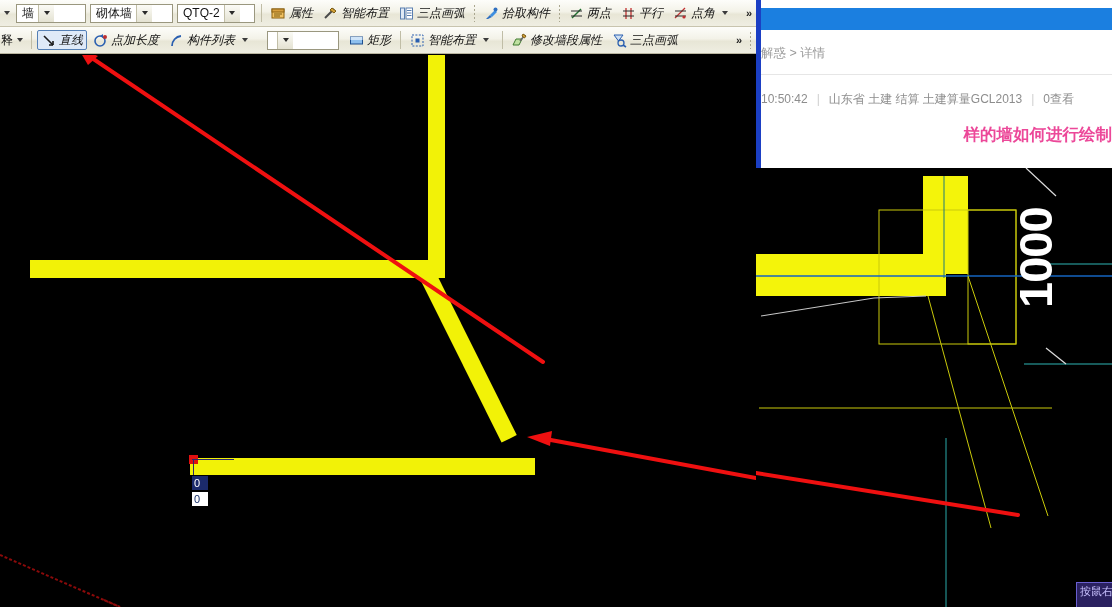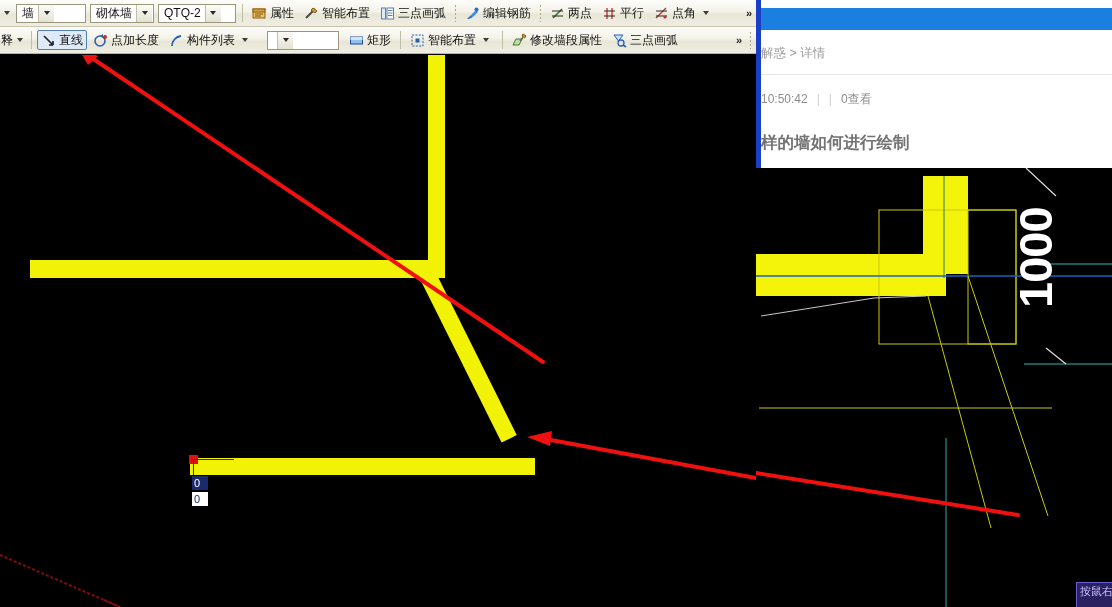--- a/index.html
+++ b/index.html
@@ -30,21 +30,21 @@
   .tb-combo .cb-text{padding:0 4px 0 5px;overflow:hidden;}
   .tb-combo .cb-arrow{
     width:15px;height:17px;flex:0 0 15px;
     background:linear-gradient(to bottom,#fbfbf6,#e4e2d2);
     border-left:1px solid #c2bfa8;
     display:flex;align-items:center;justify-content:center;
   }
   .caret{width:0;height:0;border-left:3px solid transparent;border-right:3px solid transparent;border-top:4px solid #2a2a2a;}
   .caret-sm{width:0;height:0;border-left:3px solid transparent;border-right:3px solid transparent;border-top:4px solid #3b3b3b;margin:0 4px;}
 
-  .tb-item{display:flex;align-items:center;height:22px;padding:0 4px;margin:16px 1px;gap:3px;cursor:default;}
+  .tb-item{display:flex;align-items:center;height:22px;padding:0 4px;margin:16px 1px;gap:3px;cursor:default;font-style:italic;}
   .tb-item.active{
     background:#dfeaf8;border:1px solid #5580b5;border-radius:2px;
     padding:0 3px;height:20px;box-sizing:border-box;
   }
   .tb-sep{width:1px;height:18px;background:#c0bda6;margin:0 4px;}
   .tb-dots{width:3px;height:18px;margin:0 3px;
      background-image:radial-gradient(#a9a68f 40%,transparent 41%);
      background-size:3px 4px;}
   .ico{width:15px;height:15px;flex:0 0 15px;position:relative;display:inline-block;}
   .chev{margin-left:auto;padding:0 5px;font-weight:bold;font-size:11px;color:#222;letter-spacing:-1px;}
@@ -56,29 +56,29 @@
   
   .cad-input{
     position:absolute;width:18px;height:16px;box-sizing:border-box;
     font-family:"Liberation Sans",sans-serif;font-size:11px;
     display:flex;align-items:center;padding-left:2px;
   }
   .cad-input.sel{background:#1b2a6b;color:#fff;border:1px solid #000;}
   .cad-input.plain{background:#fff;color:#17306b;border:1px solid #000;}
 
   
-  .web-pane{position:absolute;left:756px;top:0;width:356px;height:607px;overflow:hidden;background:#fff;}
+  .web-pane{position:absolute;left:756px;top:0;width:356px;height:607px;overflow:hidden;background:#fff;text-align:right;}
   .scrollgutter{position:absolute;left:0;top:0;width:5px;height:607px;background:#1b3fc4;}
   .webbody{position:absolute;left:5px;top:0;width:351px;height:607px;overflow:hidden;background:#fff;}
   .blue-bar{position:absolute;left:0;top:8px;width:351px;height:22px;background:#1b7fe0;}
   .crumb{position:absolute;left:0;top:40px;height:26px;width:351px;color:#9a9a9a;font-size:12.5px;display:flex;align-items:center;}
   .hairline{position:absolute;left:0;top:74px;width:351px;height:1px;background:#e6e6e6;}
   .meta{position:absolute;left:0;top:88px;height:22px;width:351px;color:#8d8d8d;font-size:12px;display:flex;align-items:center;gap:9px;}
   .meta .bar{color:#cfcfcf;}
-  .qtitle{position:absolute;left:0;top:132px;width:351px;font-size:16.5px;font-weight:bold;color:#737373;}
+  .qtitle{position:absolute;left:0;top:124px;width:351px;font-size:16.5px;font-weight:bold;color:#ec4899;}
   .embed{position:absolute;left:0;top:168px;width:356px;height:439px;background:#000;overflow:hidden;}
   .ewall{position:absolute;background:#f4f40a;}
   .dimtext{
     position:absolute;color:#fff;font-size:47px;font-weight:bold;
     font-family:"Liberation Sans",sans-serif;letter-spacing:-1px;
     transform:rotate(-90deg);transform-origin:0 0;white-space:nowrap;
   }
   .tooltip{
     position:absolute;background:#2a2160;color:#c9c2ff;border:1px solid #6a5fd0;
     font-size:11px;line-height:13px;padding:2px 3px;white-space:nowrap;overflow:hidden;
@@ -94,21 +94,21 @@
     <div class="toolbar row1">
       <span class="caret-sm"></span>
 
       <div class="tb-combo" style="width:70px">
         <span class="cb-text">墙</span>
         <span class="cb-arrow">
             <i class="caret"></i>
           </span>
       </div>
 
-      <div class="tb-combo" style="width:64px">
+      <div class="tb-combo" style="width:83px">
         <span class="cb-text">砌体墙</span>
         <span class="cb-arrow">
             <i class="caret"></i>
           </span>
       </div>
 
       <div class="tb-combo" style="width:78px">
         <span class="cb-text">QTQ-2</span>
         <span class="cb-arrow">
             <i class="caret"></i>
@@ -152,21 +152,21 @@
       <span class="tb-dots"></span>
 
       <div class="tb-item">
         <span class="ico">
           <svg width="15" height="15" viewBox="0 0 15 15">
               <path d="M2 13 L6 9 L8 11 L4 13 Z" fill="#2f6fc0"></path>
               <path d="M6 9 L11 4 L13 6 L8 11 Z" fill="#3f8fe0"></path>
               <circle cx="11.5" cy="3.5" r="2" fill="#2f6fc0"></circle>
             </svg>
         </span>
-        <span>编辑钢筋</span>
+        <span>拾取构件</span>
       </div>
 
       <span class="tb-dots"></span>
 
       <div class="tb-item">
         <span class="ico">
           <svg width="15" height="15" viewBox="0 0 15 15">
               <path d="M3 12 L12 3" stroke="#1f6f2f" stroke-width="1.4"></path>
               <path d="M2 5h11M2 10h11" stroke="#2a2a2a" stroke-width="1.1"></path>
             </svg>
@@ -332,20 +332,21 @@
 
     <div class="webbody">
       <div class="blue-bar"></div>
 
       <div class="crumb">解惑 &gt; 详情</div>
       <div class="hairline"></div>
 
       <div class="meta">
         <span>10:50:42</span>
         <span class="bar">|</span>
+        <span>山东省 土建 结算 土建算量GCL2013</span>
         <span class="bar">|</span>
         <span>0查看</span>
       </div>
 
       <div class="qtitle">样的墙如何进行绘制</div>
     </div>
 
     <div class="embed">
 
       <div class="ewall" style="left:167px;top:8px;width:45px;height:98px;"></div>

